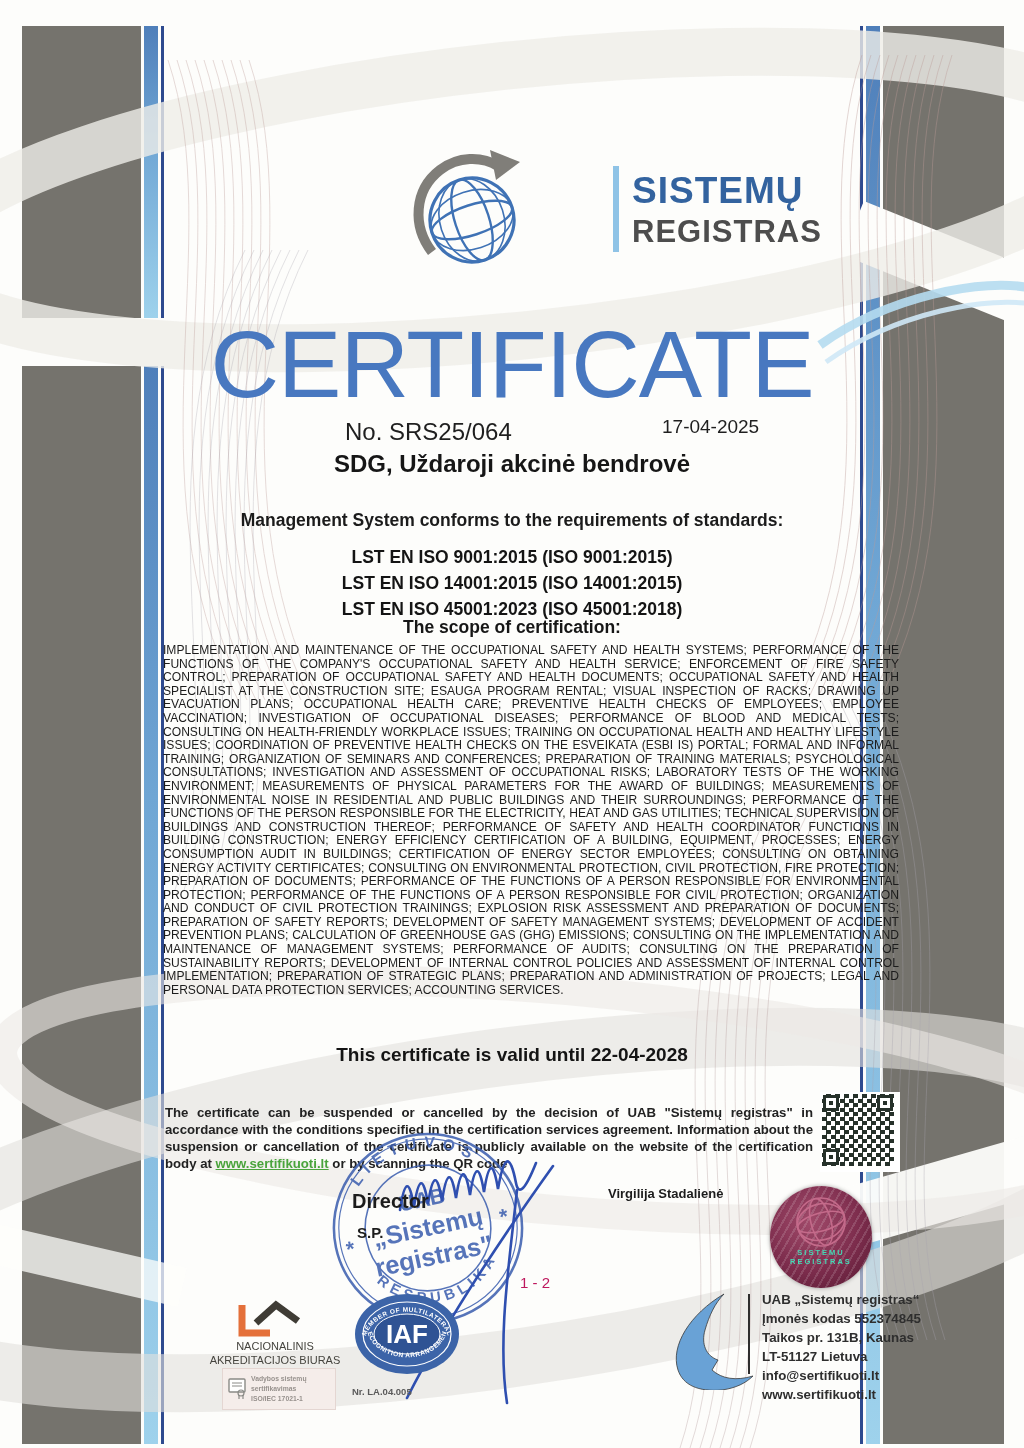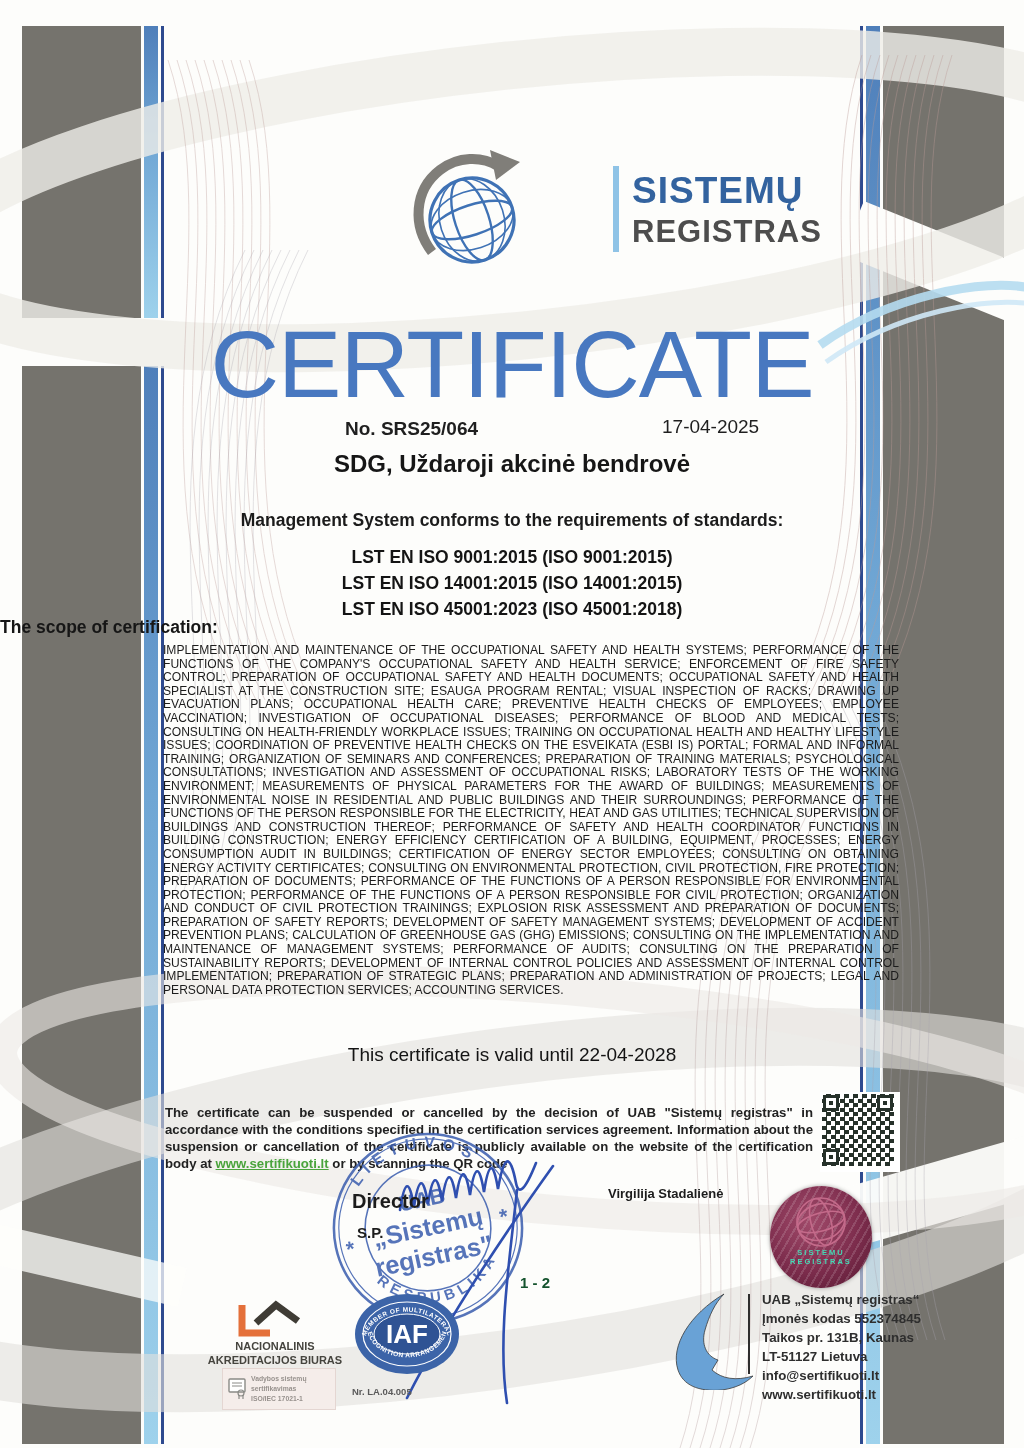--- a/index.html
+++ b/index.html
@@ -11,57 +11,57 @@
   .stripe{position:absolute;background:linear-gradient(180deg,#4f7fba 0%,#6fa6d4 40%,#9ed2ec 100%);}
   .navy{position:absolute;background:#2e4a8f;}
   .wave{position:absolute;background:#fdfdfb;}
   .deco{position:absolute;left:0;top:0;pointer-events:none;}
   
   .brand-line1{position:absolute;left:632px;top:170px;font-size:37px;font-weight:600;color:#33639f;letter-spacing:1px;}
   .brand-line2{position:absolute;left:632px;top:214px;font-size:31px;font-weight:600;color:#4d4d4d;letter-spacing:1px;}
   .brand-bar{position:absolute;left:613px;top:166px;width:6px;height:86px;background:#8fc3e6;}
   .cert-title{position:absolute;left:0;right:0;top:310px;text-align:center;font-size:95px;
               color:#4878c0;letter-spacing:-1px;font-weight:400;}
-  .cert-no{position:absolute;left:345px;top:418px;font-size:19px;font-weight:700;color:#1f1f1f;}
+  .cert-no{position:absolute;left:345px;top:418px;font-size:24px;font-weight:400;color:#1f1f1f;}
   .cert-date{position:absolute;left:662px;top:416px;font-size:19px;font-weight:400;color:#1f1f1f;}
   .company{position:absolute;left:0;right:0;top:450px;text-align:center;font-size:24px;font-weight:700;color:#161616;}
   .address{position:absolute;left:0;right:0;top:487px;text-align:center;font-size:17.5px;font-weight:600;color:#1b1b1b;}
   .conform{position:absolute;left:0;right:0;top:510px;text-align:center;font-size:17.5px;font-weight:600;color:#1b1b1b;}
   .standards{position:absolute;left:0;right:0;top:544px;text-align:center;font-size:17.5px;font-weight:700;
              color:#141414;line-height:26px;}
-  .scope-head{position:absolute;left:0;right:0;top:617px;text-align:left;font-size:17.5px;font-weight:700;color:#161616;}
+  .scope-head{position:absolute;left:0;right:0;top:617px;text-align:center;font-size:17.5px;font-weight:700;color:#161616;}
   .scope{position:absolute;left:163px;top:644px;width:736px;font-size:12.1px;font-weight:400;line-height:13.6px;
          text-align:justify;color:#1c1c1c;}
-  .valid1{position:absolute;left:0;right:0;top:1044px;text-align:center;font-size:19px;font-weight:400;color:#141414;}
+  .valid1{position:absolute;left:0;right:0;top:1044px;text-align:center;font-size:19px;font-weight:700;color:#141414;}
   .valid2{position:absolute;left:0;right:0;top:1070px;text-align:center;font-size:19px;font-weight:700;color:#141414;}
   .disclaimer{position:absolute;left:165px;top:1104px;width:648px;font-size:13.2px;font-weight:600;line-height:17px;
               text-align:justify;color:#222;}
   .disclaimer a{color:#4aa43c;text-decoration:underline;}
   
   .qr{position:absolute;left:820px;top:1092px;width:76px;height:76px;background:#fff;padding:2px;}
   .qr-inner{position:relative;width:72px;height:72px;
      background:repeating-conic-gradient(#26312a 0% 25%,transparent 0% 50%) 0 0/9px 9px;}
   .qr-f{position:absolute;width:16px;height:16px;border:3px solid #26312a;background:#fff;box-sizing:border-box;}
   .qr-f::after{content:"";position:absolute;left:3px;top:3px;width:4px;height:4px;background:#26312a;}
   
   .director{position:absolute;left:352px;top:1190px;font-size:20px;font-weight:700;color:#1c1c1c;}
   .signatory{position:absolute;left:608px;top:1186px;font-size:13px;font-weight:700;color:#1c1c1c;}
   .sp{position:absolute;left:357px;top:1224px;font-size:15px;font-weight:700;color:#1c1c1c;}
-  .pageno{position:absolute;left:520px;top:1274px;font-size:15px;font-weight:700;color:#14532d;}
+  .pageno{position:absolute;left:520px;top:1274px;font-size:15px;font-weight:400;color:#be185d;}
   .stamp{position:absolute;left:330px;top:1130px;width:196px;height:196px;transform:rotate(-12deg);opacity:.85;}
   
   .seal{position:absolute;left:770px;top:1186px;width:102px;height:102px;border-radius:50%;
         background:radial-gradient(circle at 40% 35%,#a04a6a 0%,#7c2c4c 55%,#561a32 100%);
         overflow:hidden;box-shadow:0 0 4px rgba(0,0,0,.35);}
   .seal::before{content:"";position:absolute;inset:0;
         background:repeating-linear-gradient(120deg,rgba(255,255,255,.14) 0 2px,transparent 2px 7px);}
   .seal-txt{position:absolute;left:0;right:0;top:62px;text-align:center;font-size:7.5px;font-weight:700;
         letter-spacing:2px;color:#45d9b5;line-height:9px;}
   
-  .nab-line{position:absolute;left:190px;width:170px;text-align:center;font-size:11px;font-weight:700;color:#45443e;}
+  .nab-line{position:absolute;left:190px;width:170px;text-align:center;font-size:11px;font-weight:400;color:#45443e;}
   .badge{position:absolute;left:222px;top:1368px;width:112px;height:40px;background:#f5edea;border:1px solid #e4d6d2;}
   .badge-txt{position:absolute;left:28px;top:5px;font-size:6.8px;line-height:10px;color:#97918d;font-weight:600;}
   .nab-nr{position:absolute;left:352px;top:1386px;font-size:9.5px;color:#5a5a5a;font-weight:600;}
   .divider{position:absolute;left:748px;top:1294px;width:2px;height:80px;background:#2e2e2e;}
   .contact{position:absolute;left:762px;top:1290px;width:210px;font-size:13.3px;font-weight:600;
            line-height:19px;color:#2e2e2e;}
 </style>
 </head>
 <body>
 

